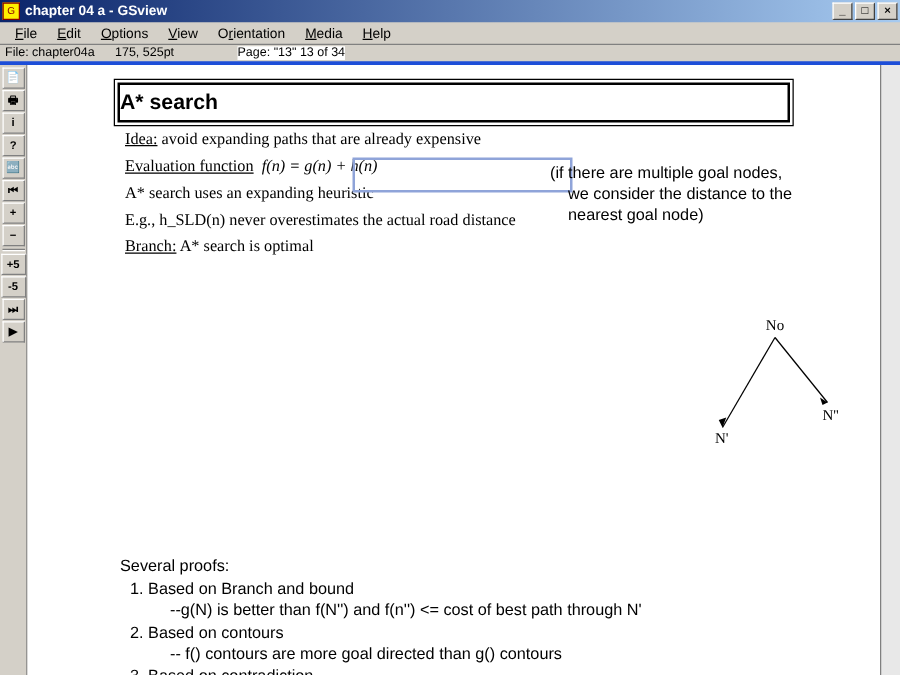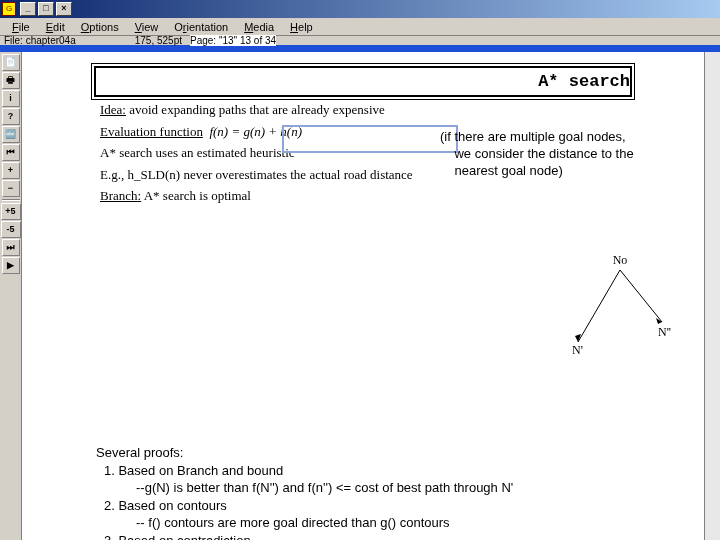--- a/index.html
+++ b/index.html
@@ -43,28 +43,28 @@
     display: flex; align-items: center;
     padding: 0 4px;
     border-bottom: 1px solid #808080;
     font-size: 11px;
   }
   .menuitem { padding: 2px 8px; cursor: default; }
   .menuitem u { text-decoration: underline; }
   .info-strip {
     height: 16px;
     background: #d4d0c8;
-    border-bottom: 7px solid #1d4ed8;
+    border-bottom: 3px solid #1d4ed8;
     display: flex; align-items: center;
     font-size: 10px;
     padding: 0 4px;
     gap: 8px;
   }
   .info-strip .file-label { width: 80px; }
-  .info-strip .coords { width: 90px; text-align: right; }
+  .info-strip .coords { width: 90px; text-align: left; }
   .info-strip .page { flex: 0 0 auto; }
   .workarea {
     position: absolute;
     left: 0; right: 0; top: 52px; bottom: 0;
     display: flex;
     background: #fff;
   }
   .toolstrip {
     width: 22px;
     background: #d4d0c8;
@@ -99,23 +99,23 @@
   }
   .content {
     position: absolute; left: 0; top: 0; right: 16px; bottom: 0;
     padding: 6px 12px 6px 12px;
   }
   .section-title-box {
     margin: 8px 60px 0 60px;
     border: 2px solid #000;
     outline: 1px solid #000;
     outline-offset: 2px;
-    text-align: right;
+    text-align: left;
     padding: 4px 0;
-    font-family: Liberation Mono, monospace;
+    font-family: Liberation Sans, sans-serif;
     font-weight: bold;
     font-size: 17px;
   }
   .doc {
     font-family: "Times New Roman", serif;
     font-size: 13px;
     line-height: 1.35;
     color: #000;
     margin: 0 0 0 66px;
     width: 540px;
@@ -152,20 +152,21 @@
     line-height: 1.35;
   }
   .proofs .ind1 { margin-left: 8px; }
   .proofs .ind2 { margin-left: 40px; }
 </style>
 </head>
 <body>
 
 <div class="titlebar">
   <span class="icon">G</span>
+  <span class="title">chapter 04 a - GSview</span>
   <div class="win-btns">
     <div class="win-btn">_</div>
     <div class="win-btn">□</div>
     <div class="win-btn">×</div>
   </div>
 </div>
 
 <div class="menubar">
   <span class="menuitem"><u>F</u><span></span>ile</span>
   <span class="menuitem"><u>E</u>dit</span>
@@ -213,21 +214,21 @@
           &nbsp;&nbsp;&nbsp;&nbsp;<span>nearest goal node)</span>
         </div>
 
         <p><span class="u">Idea:</span>
            <span>avoid expanding paths that are already expensive</span></p>
 
         <p><span class="u">Evaluation function</span>
            &nbsp;<span class="math">f(n) = g(n) + h(n)</span></p>
 
 
-        <p>A* search uses an estimated heuristic</p>
+        <p>A* search uses an expanding heuristic</p>
 
         <p>E.g., h_SLD(n) never overestimates the actual road distance</p>
 
         <p><span class="u">Branch:</span>
            <span>A* search is optimal</span></p>
       </div>
 
       <svg class="tree-svg" viewBox="0 0 120 110">
         <line x1="60" y1="18" x2="18" y2="90" stroke="#000" stroke-width="1"></line>
         <line x1="60" y1="18" x2="102" y2="70" stroke="#000" stroke-width="1"></line>

